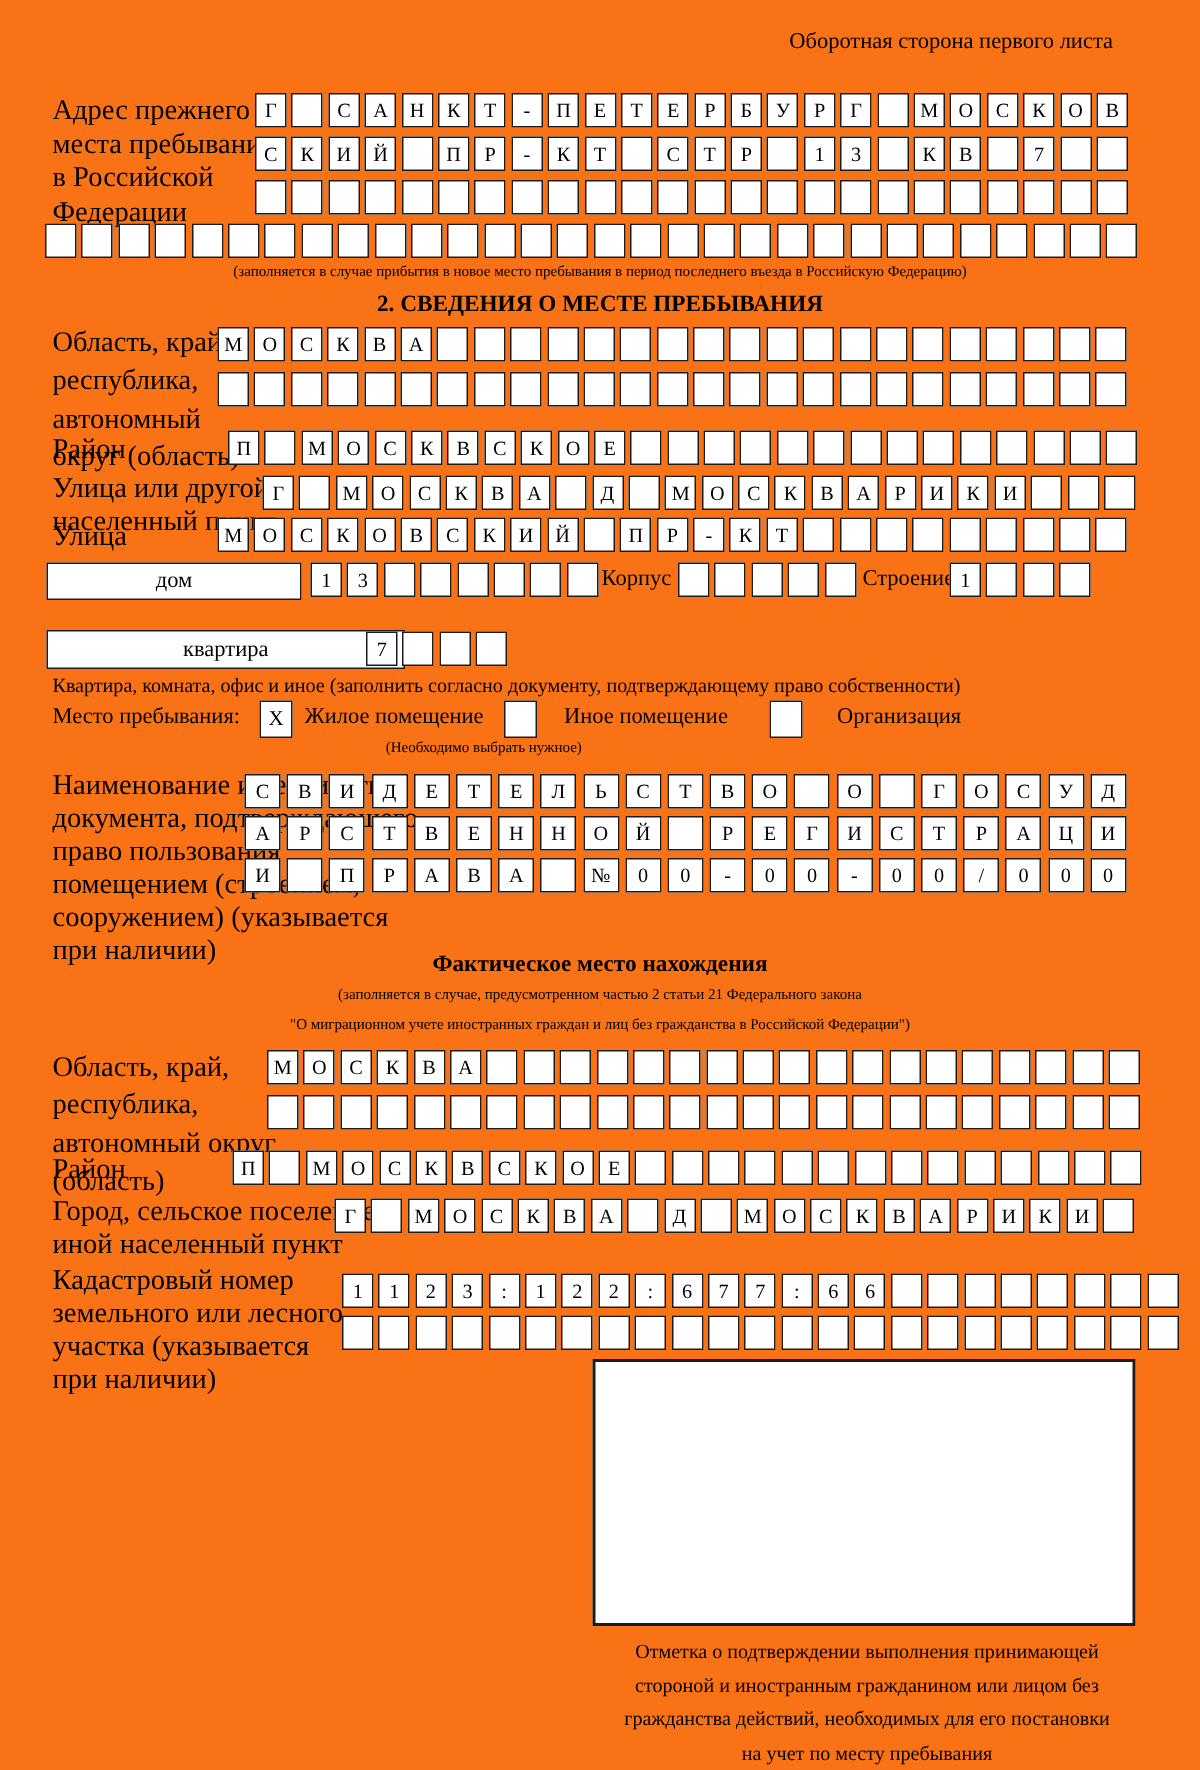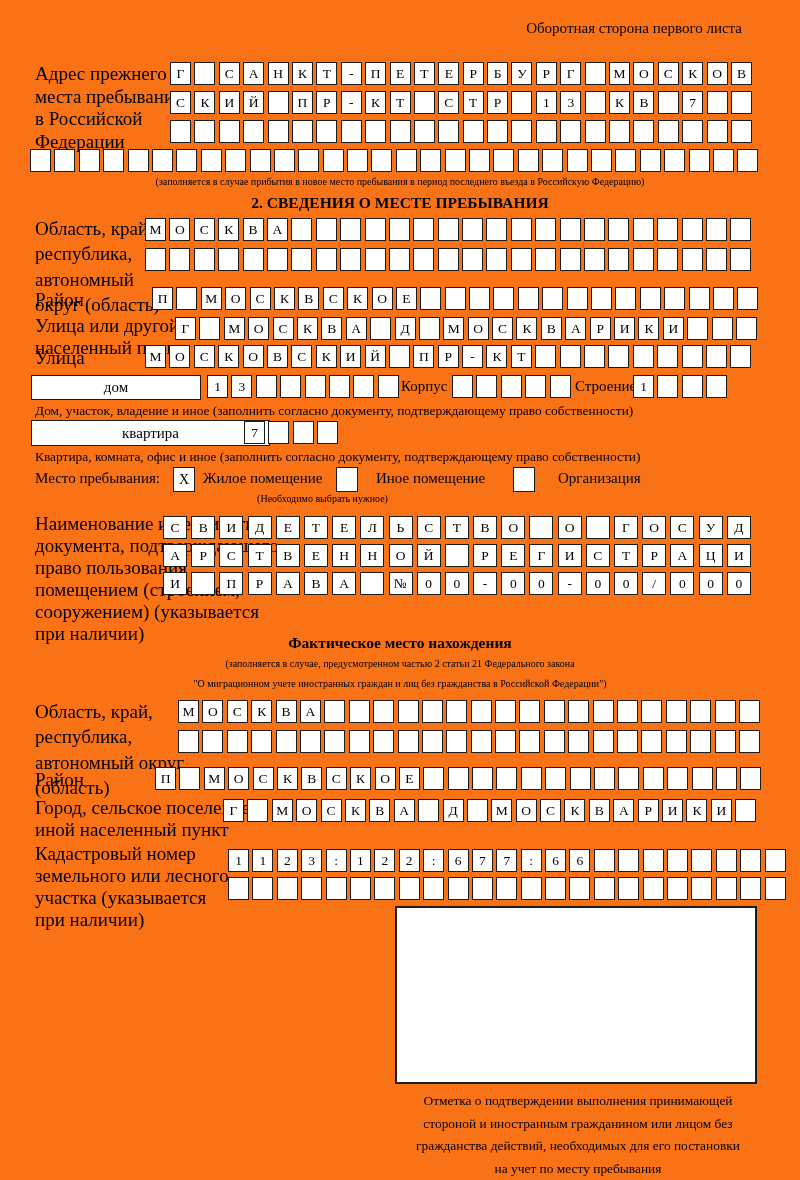--- a/index.html
+++ b/index.html
@@ -315,21 +315,20 @@
       <span class="cell"></span>
       <span class="cell"></span>
     </div>
   <div class="inline-lbl" style="left:575px;top:378px;">Строение</div>
   <div class="grid" style="left:633px;top:375px;">
       <span class="cell">1</span>
       <span class="cell"></span>
       <span class="cell"></span>
       <span class="cell"></span>
     </div>
-  <div class="cap" style="left:35px;top:403px;">Дом, участок, владение и иное (заполнить согласно документу, подтверждающему право собственности)</div>
 
   <div class="wbox" style="left:31px;top:420px;width:239px;height:26px;">квартира</div>
   <div class="grid" style="left:244px;top:421px;">
       <span class="cell">7</span>
       <span class="cell"></span>
       <span class="cell"></span>
       <span class="cell"></span>
     </div>
   <div class="cap" style="left:35px;top:449px;">Квартира, комната, офис и иное (заполнить согласно документу, подтверждающему право собственности)</div>
 

